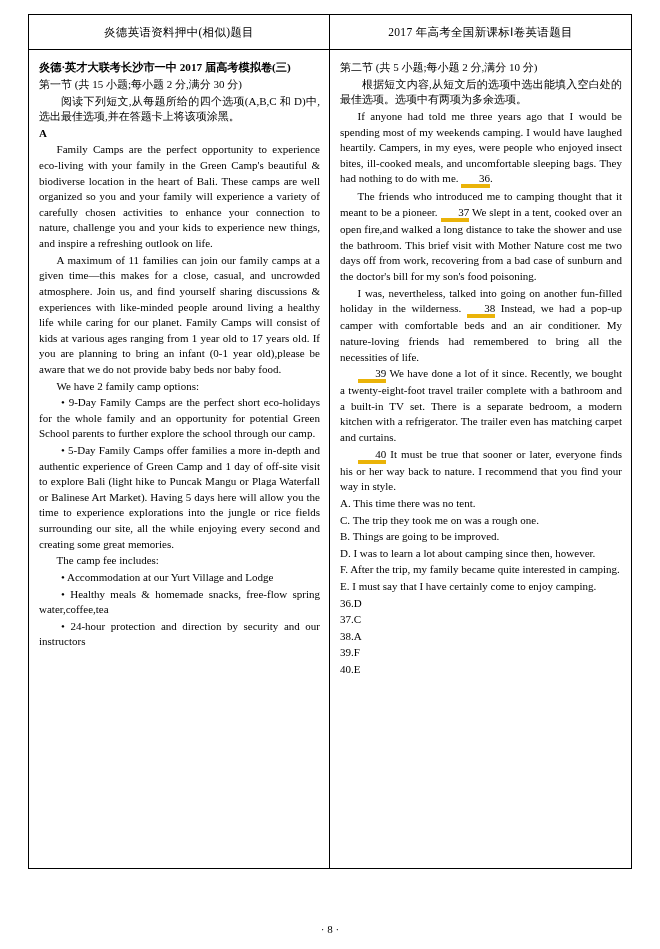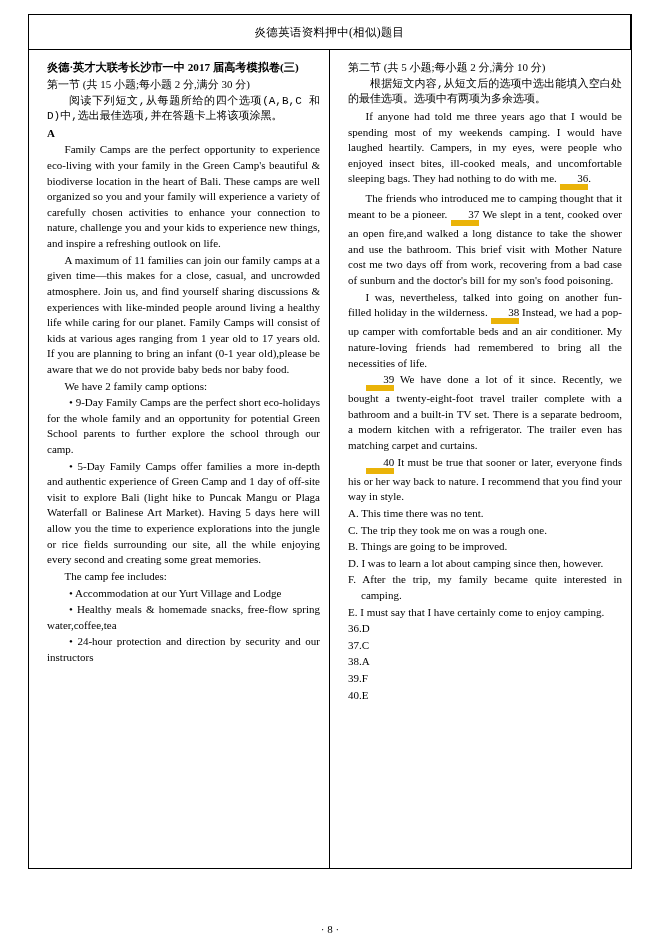--- a/index.html
+++ b/index.html
@@ -52,48 +52,47 @@
     box-sizing: border-box;
     flex: 1 1 50%;
     padding: 10px 9px 6px 10px;
     font-size: 11px;
     line-height: 1.42;
   }
   .col.left {
     border-right: 1px solid #000;
   }
   .col p {
-    margin: 0 0 1px 8px;
+    margin: 0 0 1px 0;
     text-align: justify;
     text-justify: inter-ideograph;
   }
   .indent {
     text-indent: 2em;
-    font-family: Liberation Mono, monospace;
   }
   .indent-en {
     text-indent: 1.6em;
   }
   .center {
     text-align: center;
     font-weight: bold;
   }
   .sect-title {
     font-weight: normal;
     margin-bottom: 2px;
   }
   .title-line {
     font-weight: bold;
     margin-bottom: 2px;
     font-size: 11.2px;
   }
   .blank {
     display: inline-block;
     min-width: 26px;
-    border-bottom: 6px solid #eab308;
+    border-bottom: 4px solid #eab308;
     text-align: center;
     line-height: 1.1;
   }
   .opt {
     margin: 0;
     text-align: justify;
     padding-left: 13px;
     text-indent: -13px;
     font-family: Liberation Serif, serif;
   }
@@ -114,20 +113,21 @@
   }
 </style>
 </head>
 <body>
 
 <div class="page">
   <div class="frame">
 
     <div class="header-row">
       <div class="header-cell left">炎德英语资料押中(相似)题目</div>
+      <div class="header-cell">2017 年高考全国新课标Ⅰ卷英语题目</div>
     </div>
 
     <div class="body-row">
 
       <div class="col left">
         <p class="title-line">炎德·英才大联考长沙市一中 2017 届高考模拟卷(三)</p>
         <p class="sect-title">第一节 (共 15 小题;每小题 2 分,满分 30 分)</p>
         <p class="indent">阅读下列短文,从每题所给的四个选项(A,B,C 和 D)中,选出最佳选项,并在答题卡上将该项涂黑。</p>
         <p class="center">A</p>
         <p class="indent-en">Family Camps are the perfect opportunity to experience eco-living with your family in the Green Camp's beautiful &amp; biodiverse location in the heart of Bali. These camps are well organized so you and your family will experience a variety of carefully chosen activities to enhance your connection to nature, challenge you and your kids to experience new things, and inspire a refreshing outlook on life.</p>

